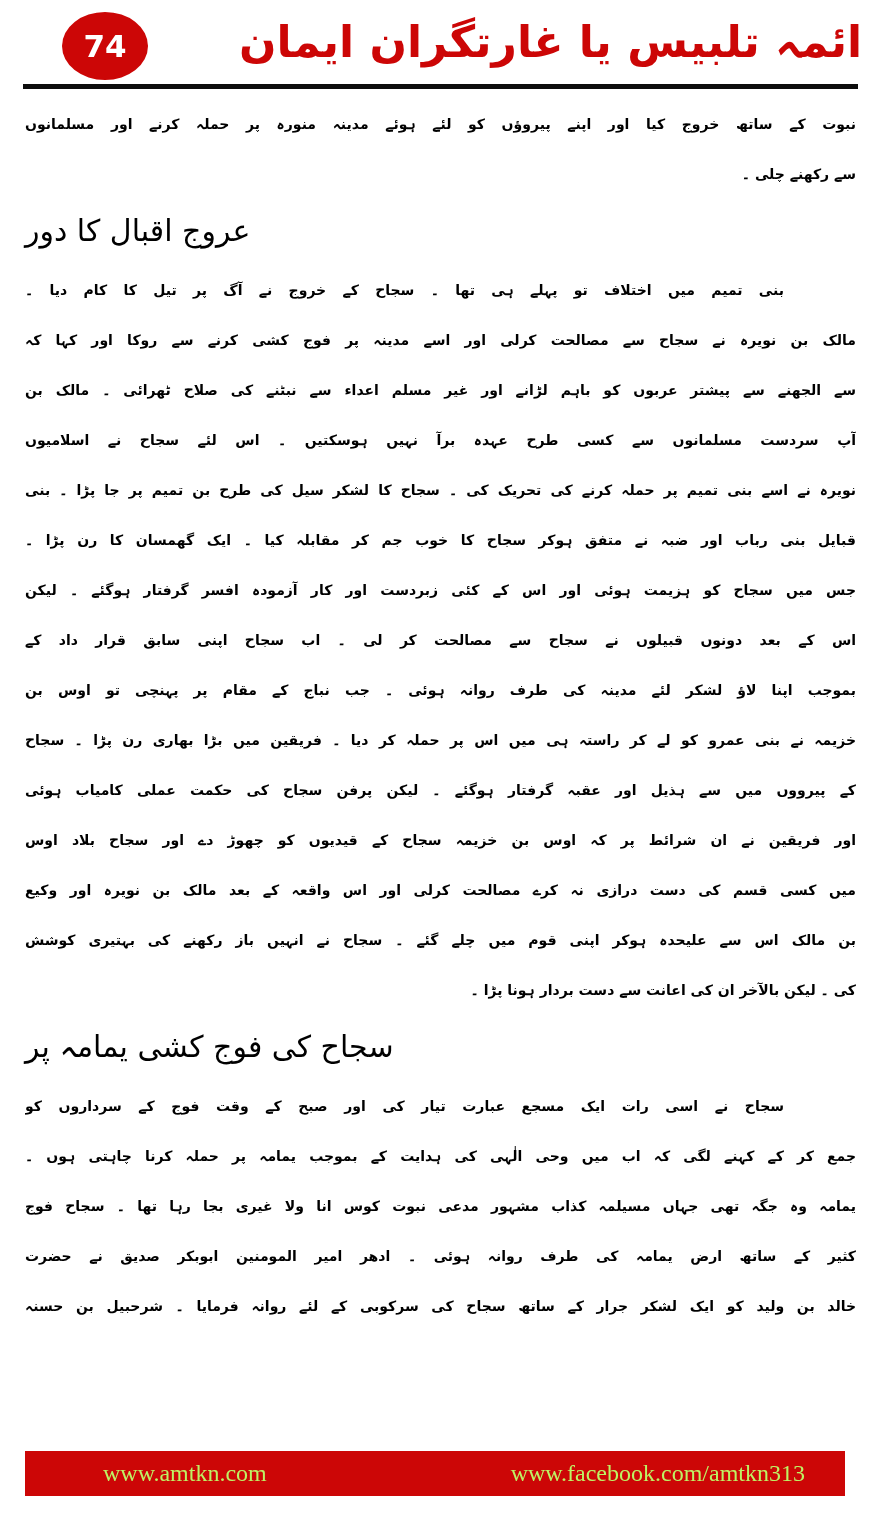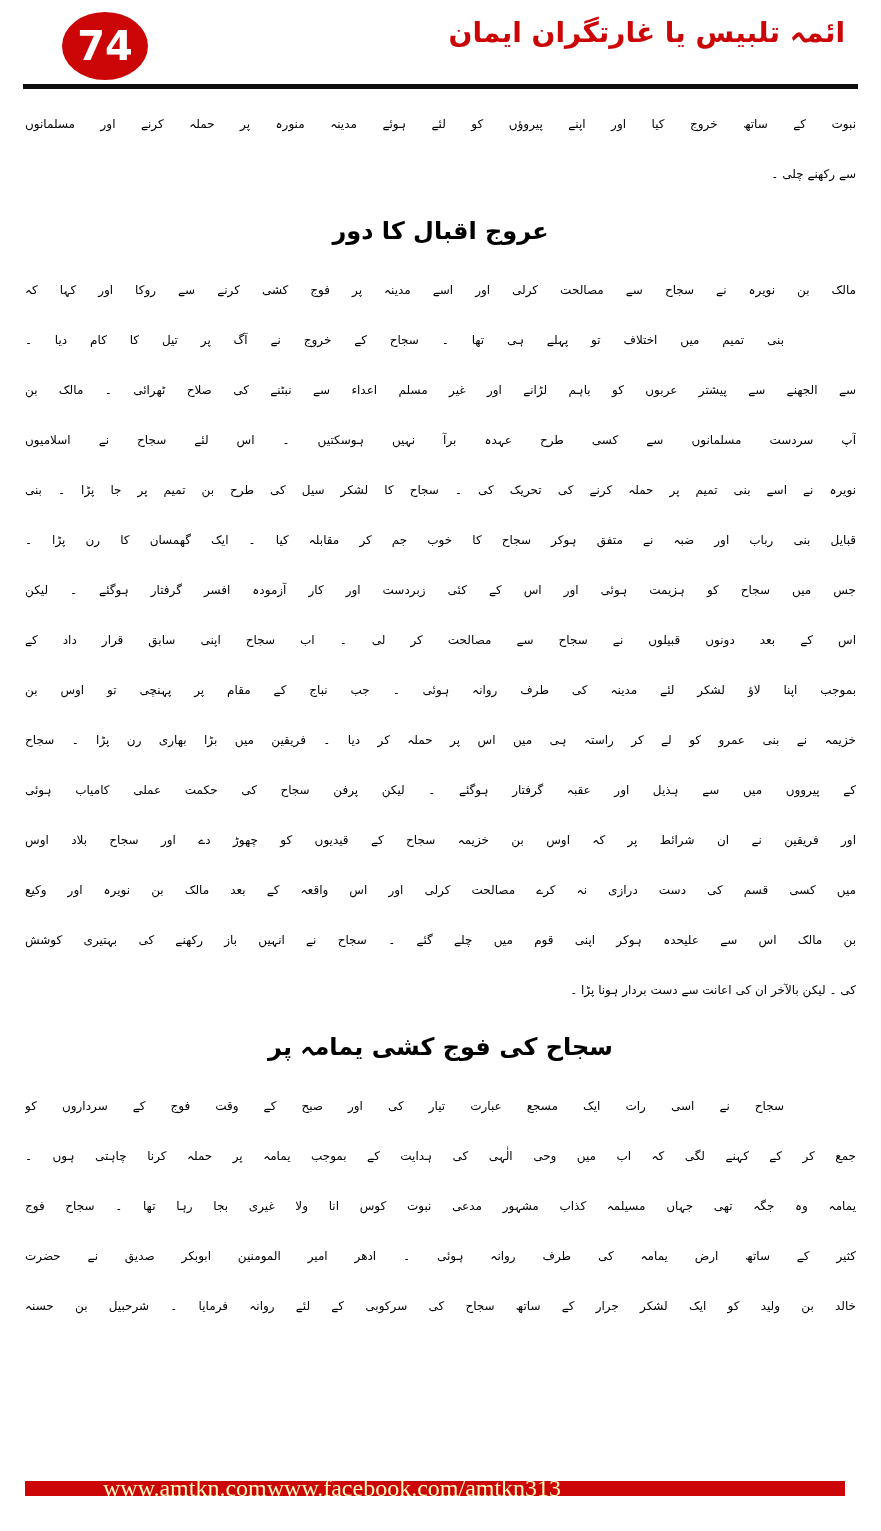--- a/index.html
+++ b/index.html
@@ -11,61 +11,62 @@
     overflow:hidden;
     font-family:"DejaVu Sans",sans-serif;
   }
   
   .header{position:relative;height:84px;}
   .page-number-badge{
     position:absolute;left:62px;top:12px;
     width:86px;height:68px;border-radius:50%;
     background:#cc0606;
     display:flex;align-items:center;justify-content:center;
-    color:#ffffff;font-size:40px;font-weight:bold;
+    color:#ffffff;font-size:31px;font-weight:bold;
     font-family:"DejaVu Sans",sans-serif;
   }
   .book-title{
-    position:absolute;right:36px;top:16px;
+    position:absolute;right:19px;top:16px;
     direction:rtl;
     color:#cc0606;
-    font-size:28px;font-weight:bold;
+    font-size:44px;font-weight:bold;
     white-space:nowrap;
   }
   .rule{height:5px;background:#0d0d0d;margin:0 23px;}
   
   .content{
     margin:10px 25px 0 25px;
     direction:rtl;
     color:#000;
   }
   .para{margin:0;}
   .line{
-    font-size:12px;
+    font-size:14px;
     height:50px;line-height:50px;
     text-align:justify;
     text-align-last:justify;
     overflow:hidden;
     white-space:normal;
+    font-weight:bold;
   }
   .line.end{text-align-last:start;}
   .para.indent .line.first{padding-right:72px;}
   .urdu-heading{
-    direction:rtl;text-align:center;
-    font-size:24px;font-weight:bold;
+    direction:rtl;text-align:left;
+    font-size:30px;font-weight:normal;
     line-height:58px;height:58px;
     margin:3px 0 5px 0;
   }
   
   .footer-bar{
     position:absolute;left:25px;bottom:35px;
-    width:820px;height:15px;
+    width:820px;height:45px;
     background:#cc0606;
-    display:flex;align-items:center;justify-content:flex-start;
-    color:#fef9c3;
+    display:flex;align-items:center;justify-content:space-between;
+    color:#bef264;
     font-family:"Liberation Serif","DejaVu Serif",serif;
     font-size:24px;
   }
   .footer-url-left{margin-left:78px;}
   .footer-url-right{margin-right:40px;}
 </style>
 </head>
 <body>
 
 <div class="page">
@@ -79,22 +80,22 @@
 
   <div class="rule"></div>
 
   <div class="content" id="body-content">
       <div class="para">
         <div class="line first">نبوت کے ساتھ خروج کیا اور اپنے پیروؤں کو لئے ہوئے مدینہ منورہ پر حملہ کرنے اور مسلمانوں</div>
         <div class="line end">سے رکھنے چلی ۔</div>
       </div>
       <div class="urdu-heading">عروج اقبال کا دور</div>
       <div class="para indent">
+        <div class="line first">بنی تمیم میں اختلاف تو پہلے ہی تھا ۔ سجاح کے خروج نے آگ پر تیل کا کام دیا ۔</div>
         <div class="line">مالک بن نویرہ نے سجاح سے مصالحت کرلی اور اسے مدینہ پر فوج کشی کرنے سے روکا اور کہا کہ</div>
-        <div class="line first">بنی تمیم میں اختلاف تو پہلے ہی تھا ۔ سجاح کے خروج نے آگ پر تیل کا کام دیا ۔</div>
         <div class="line">سے الجھنے سے پیشتر عربوں کو باہم لڑانے اور غیر مسلم اعداء سے نبٹنے کی صلاح ٹھرائی ۔ مالک بن</div>
         <div class="line">آپ سردست مسلمانوں سے کسی طرح عہدہ برآ نہیں ہوسکتیں ۔ اس لئے سجاح نے اسلامیوں</div>
         <div class="line">نویرہ نے اسے بنی تمیم پر حملہ کرنے کی تحریک کی ۔ سجاح کا لشکر سیل کی طرح بن تمیم پر جا پڑا ۔ بنی</div>
         <div class="line">قبایل بنی رباب اور ضبہ نے متفق ہوکر سجاح کا خوب جم کر مقابلہ کیا ۔ ایک گھمسان کا رن پڑا ۔</div>
         <div class="line">جس میں سجاح کو ہزیمت ہوئی اور اس کے کئی زبردست اور کار آزمودہ افسر گرفتار ہوگئے ۔ لیکن</div>
         <div class="line">اس کے بعد دونوں قبیلوں نے سجاح سے مصالحت کر لی ۔ اب سجاح اپنی سابق قرار داد کے</div>
         <div class="line">بموجب اپنا لاؤ لشکر لئے مدینہ کی طرف روانہ ہوئی ۔ جب نباج کے مقام پر پہنچی تو اوس بن</div>
         <div class="line">خزیمہ نے بنی عمرو کو لے کر راستہ ہی میں اس پر حملہ کر دیا ۔ فریقین میں بڑا بھاری رن پڑا ۔ سجاح</div>
         <div class="line">کے پیرووں میں سے ہذیل اور عقبہ گرفتار ہوگئے ۔ لیکن پرفن سجاح کی حکمت عملی کامیاب ہوئی</div>
         <div class="line">اور فریقین نے ان شرائط پر کہ اوس بن خزیمہ سجاح کے قیدیوں کو چھوڑ دے اور سجاح بلاد اوس</div>

